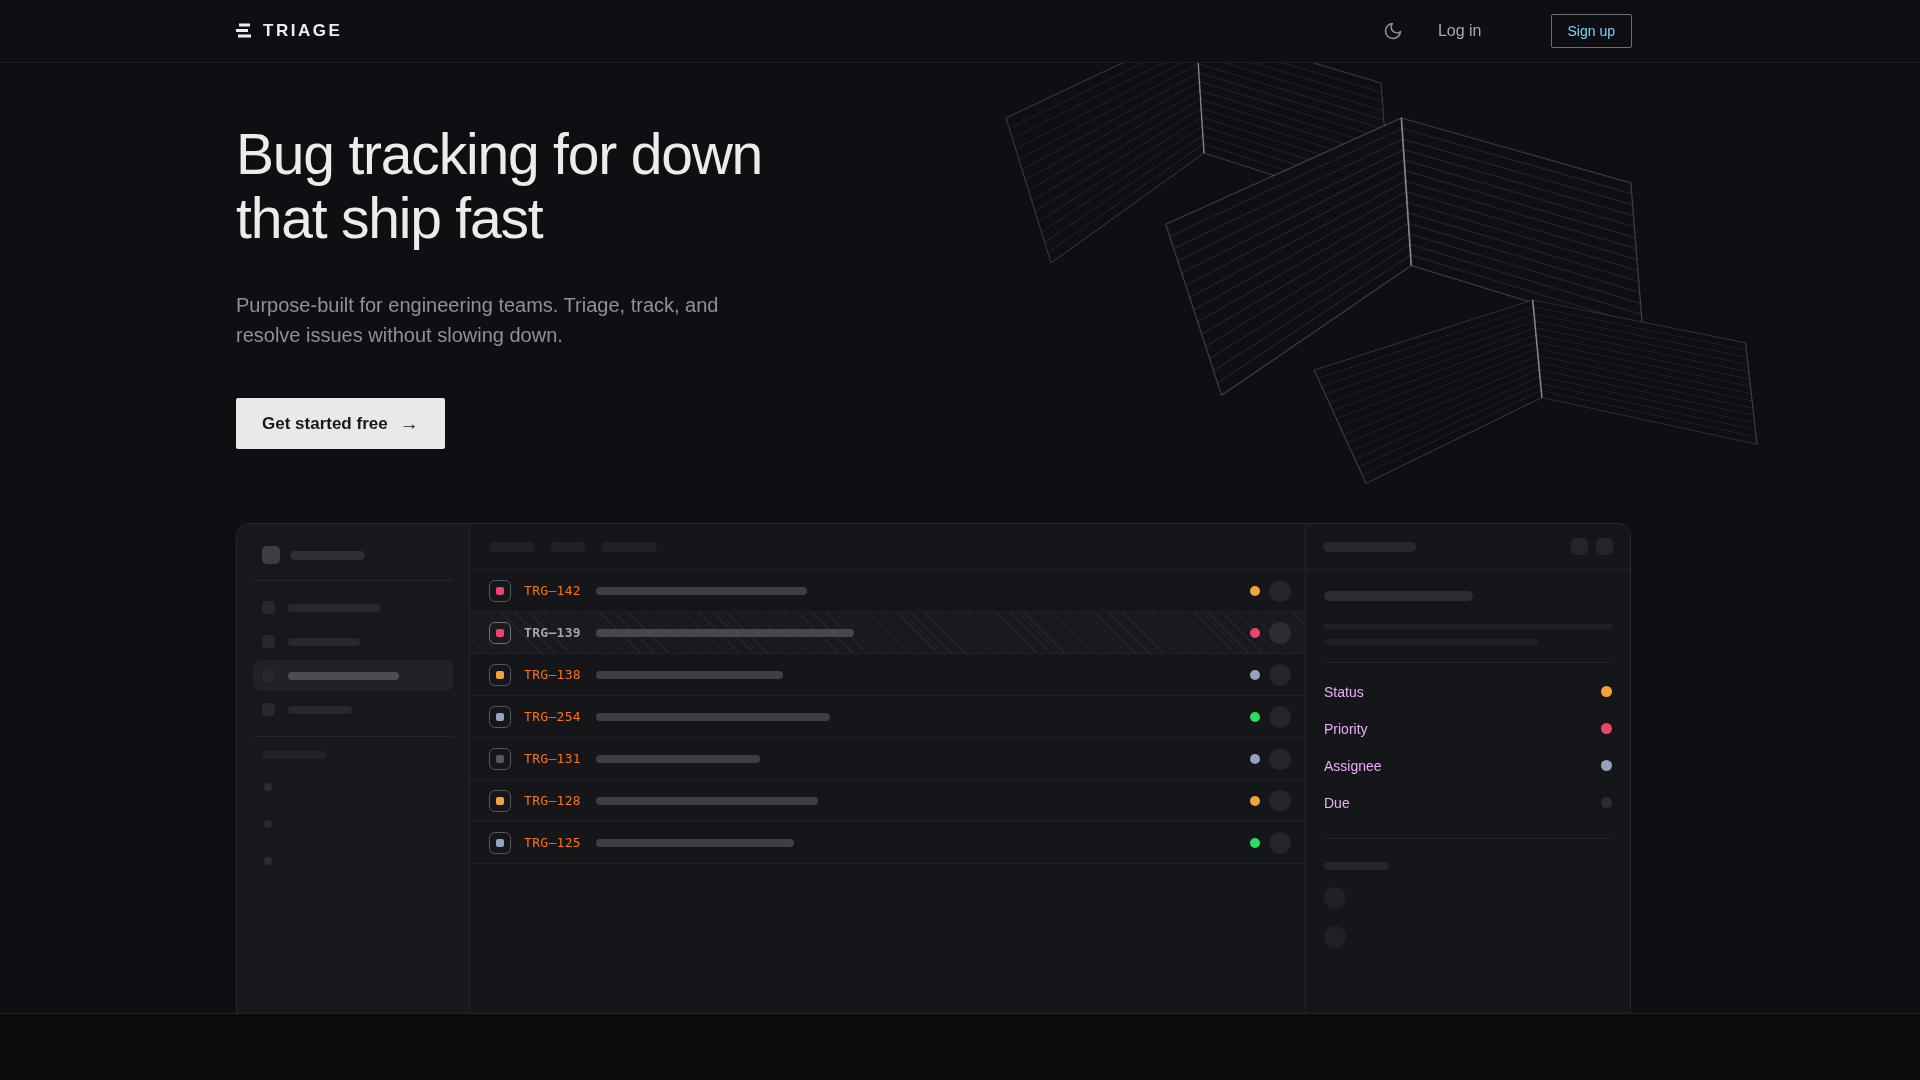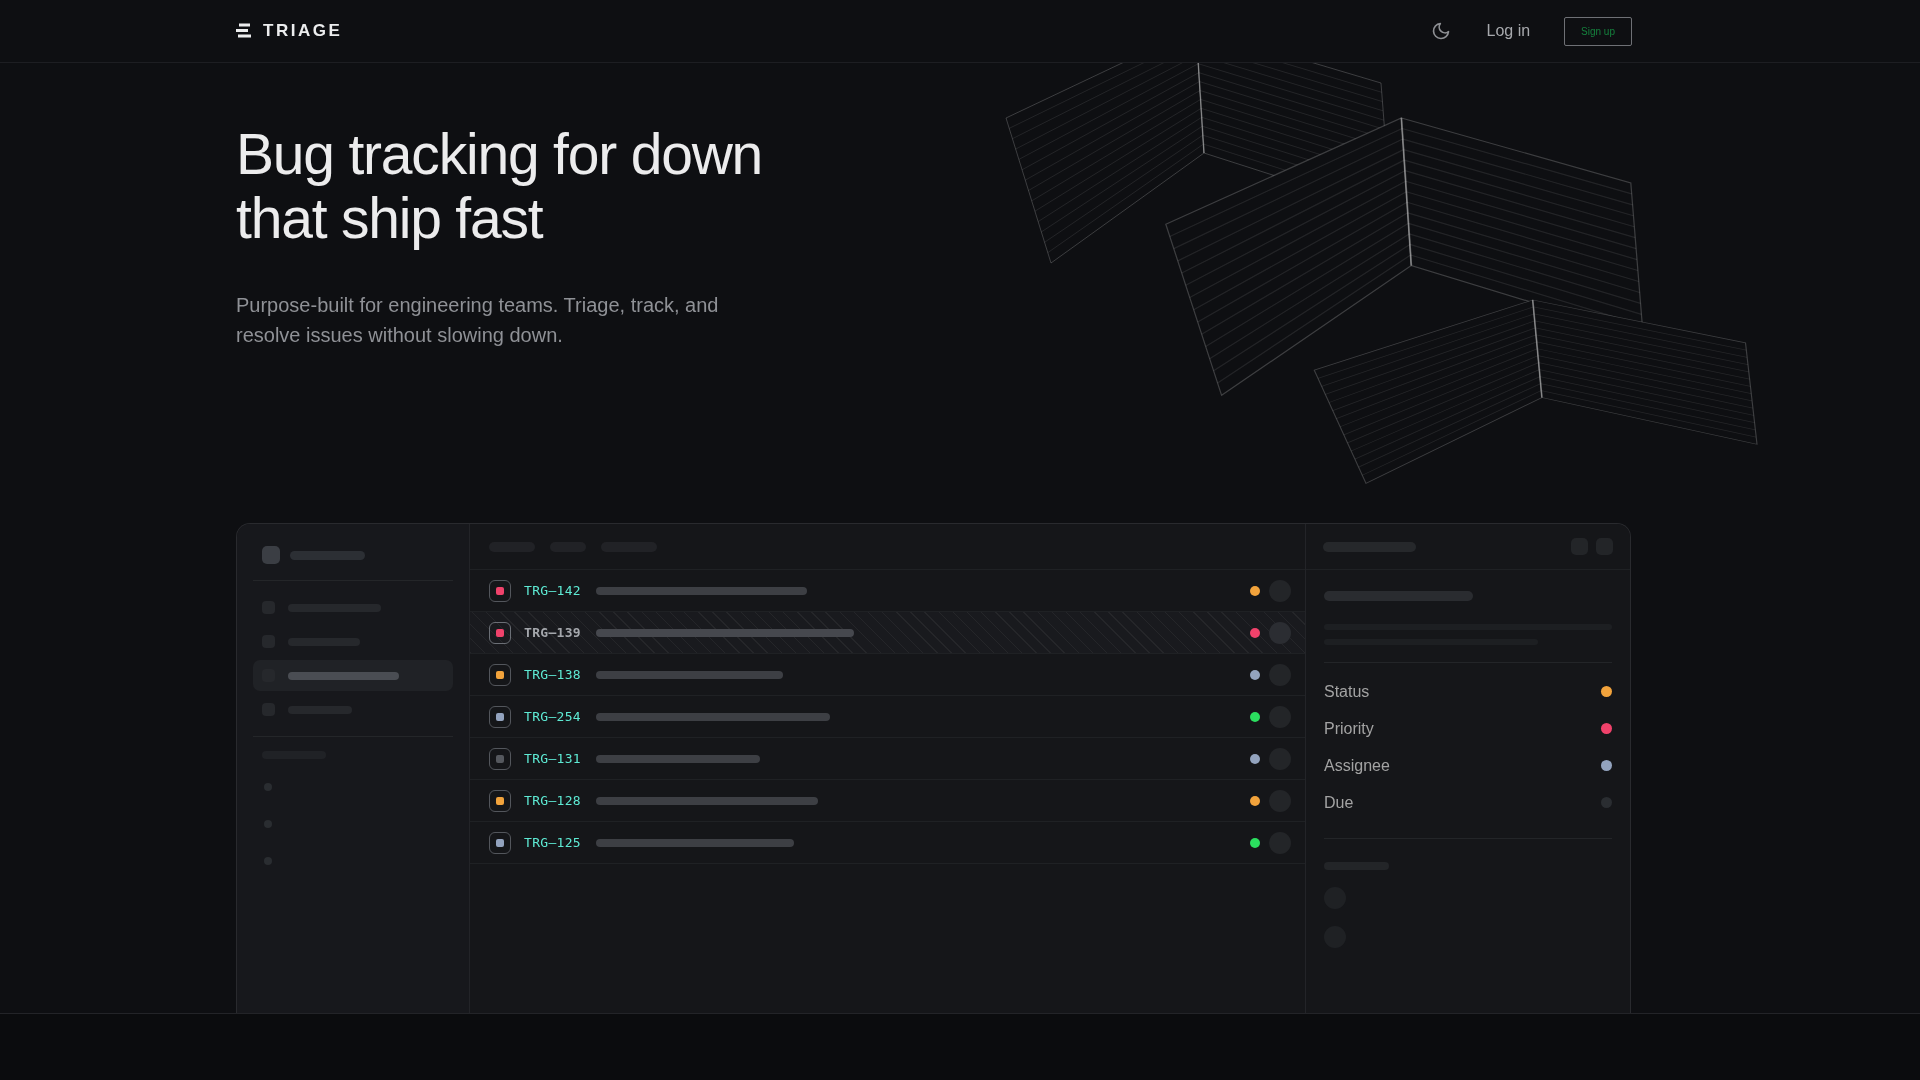--- a/index.html
+++ b/index.html
@@ -8,22 +8,22 @@
 
   
   .header{position:absolute;top:0;left:0;width:1920px;height:63px;box-sizing:border-box;
           padding:0 288px 0 236px;display:flex;align-items:center;justify-content:space-between;
           background:#0E0F12;border-bottom:1px solid #1D1E22;z-index:30;}
   .brand{display:flex;align-items:center;gap:10px;}
   .brand-name{color:#ECEDEE;font-weight:bold;font-size:17px;letter-spacing:2.5px;}
   .hnav{display:flex;align-items:center;gap:34px;}
   .moon-btn{width:22px;height:22px;display:flex;align-items:center;justify-content:center;cursor:pointer;}
   .login{color:#A7A9AD;font-size:16px;cursor:pointer;}
-  .signup{border:1px solid #6E7075;background:transparent;color:#15803d;font-size:10px;
-          padding:8px 16px;border-radius:2px;cursor:pointer;font-family:inherit;}
+  .signup{border:1px solid #6E7075;background:transparent;color:#7dd3fc;font-size:14px;
+          padding:8px 16px;border-radius:2px;cursor:pointer;font-family:inherit;margin-left:35px;}
 
   
   .hero-title{position:absolute;left:236px;top:122px;z-index:5;color:#ECECED;font-size:57px;
               font-weight:500;line-height:64px;letter-spacing:-1.2px;}
   .hero-sub{position:absolute;left:236px;top:290px;z-index:5;color:#8F9196;font-size:20px;line-height:30px;}
   .cta{position:absolute;left:236px;top:398px;z-index:5;display:flex;align-items:center;gap:12px;
        background:#E9E9EA;color:#17181B;border:none;height:51px;padding:0 26px;border-radius:2px;
        font-size:17px;font-weight:bold;font-family:inherit;cursor:pointer;}
   .cta .arrow{font-size:19px;font-weight:normal;}
 
@@ -55,21 +55,21 @@
   .list-head .skel{height:10px;background:#212226;}
   .issue-row{height:42px;box-sizing:border-box;display:flex;align-items:center;
              padding:0 14px 0 19px;border-bottom:1px solid #1F2124;}
   .issue-row.selected{background:#191A1E;
     background-image:repeating-linear-gradient(45deg,rgba(255,255,255,0.05) 0 1px,transparent 1px 10px);}
   .issue-ico{width:22px;height:22px;box-sizing:border-box;border:1.5px solid #53565C;border-radius:6px;
              display:flex;align-items:center;justify-content:center;flex-shrink:0;}
   .issue-row.selected .issue-ico{border-color:#6B6F76;}
   .issue-ico i{display:block;width:8px;height:8px;border-radius:2px;}
   .issue-id{margin-left:13px;font-family:"DejaVu Sans Mono",monospace;font-size:13px;
-            color:#5eead4;letter-spacing:0.3px;white-space:nowrap;}
+            color:#f97316;letter-spacing:0.3px;white-space:nowrap;}
   .issue-row.selected .issue-id{color:#A4A7AC;font-weight:bold;}
   .issue-bar{margin-left:15px;height:8px;border-radius:4px;background:#3D3F44;}
   .issue-row.selected .issue-bar{background:#46484E;}
   .issue-sp{flex:1;}
   .issue-dot{width:10px;height:10px;border-radius:50%;margin-right:9px;flex-shrink:0;}
   .issue-av{width:22px;height:22px;border-radius:50%;background:#232528;flex-shrink:0;}
   .issue-row.selected .issue-av{background:#2B2D32;}
 
   .m-detail{width:324px;box-sizing:border-box;display:flex;flex-direction:column;flex-shrink:0;background:#151619;}
   .det-head{height:46px;box-sizing:border-box;display:flex;align-items:center;padding:0 17px;
@@ -77,21 +77,21 @@
   .det-head .skel{width:93px;height:10px;background:#26282B;}
   .det-head .sp{flex:1;}
   .det-sq{width:17px;height:17px;border-radius:5px;background:#232528;margin-left:8px;}
   .det-body{padding:21px 18px 0 18px;}
   .det-title{width:149px;height:10px;border-radius:5px;background:#2A2C30;}
   .det-line1{width:100%;height:6px;border-radius:3px;background:#1D1F22;margin-top:23px;}
   .det-line2{width:214px;height:6px;border-radius:3px;background:#1D1F22;margin-top:9px;}
   .det-div{height:1px;background:#232528;margin-top:17px;}
   .det-field{height:37px;display:flex;align-items:center;justify-content:space-between;}
   .det-field:first-of-type{margin-top:10px;}
-  .det-label{color:#a3a3a3;font-size:16px;}
+  .det-label{color:#f0abfc;font-size:14px;}
   .det-dot{width:11px;height:11px;border-radius:50%;}
   .det-sec{width:65px;height:8px;border-radius:4px;background:#232528;margin-top:23px;}
   .det-circle{width:22px;height:22px;border-radius:50%;background:#1F2124;margin-top:17px;}
 
   
   .footer{position:absolute;left:0;top:1013px;width:1920px;height:67px;background:#0B0C0E;
           border-top:1px solid #232428;z-index:20;}
 </style>
 </head>
 <body>
@@ -215,20 +215,24 @@
   </div>
 
   <div class="hero-title">
     <div>Bug tracking for down</div>
     <div>that ship fast</div>
   </div>
   <div class="hero-sub">
     <div>Purpose-built for engineering teams. Triage, track, and</div>
     <div>resolve issues without slowing down.</div>
   </div>
+  <button class="cta">
+    <span>Get started free</span>
+    <span class="arrow">→</span>
+  </button>
 
   <div class="mockup">
 
     <div class="m-side">
       <div class="side-user">
         <div class="side-avatar"></div>
         <div class="skel"></div>
       </div>
       <div class="m-divider"></div>
       <div class="nav-item">

